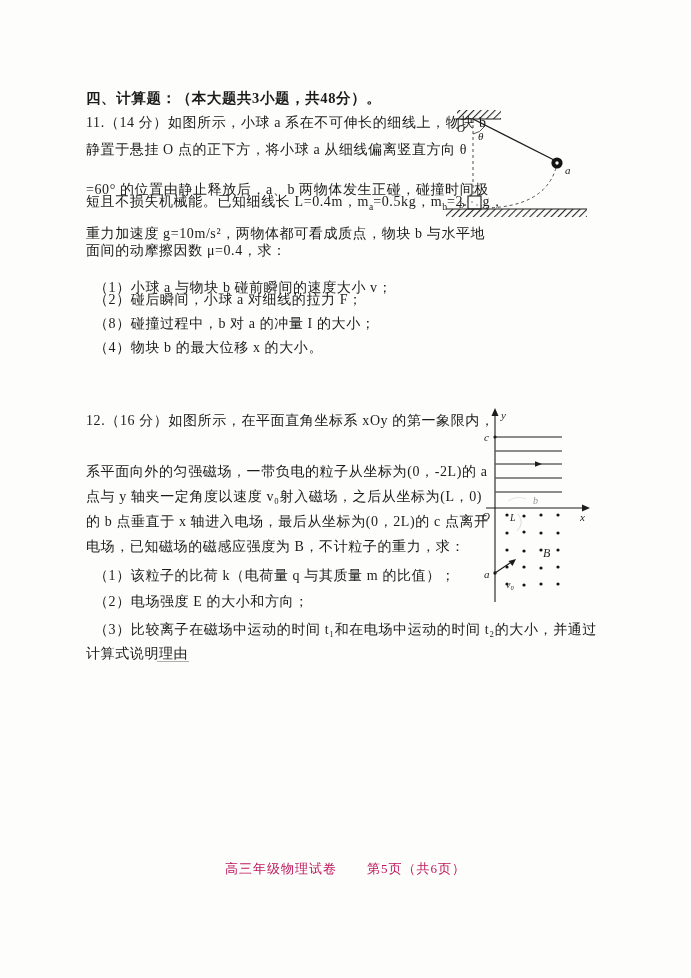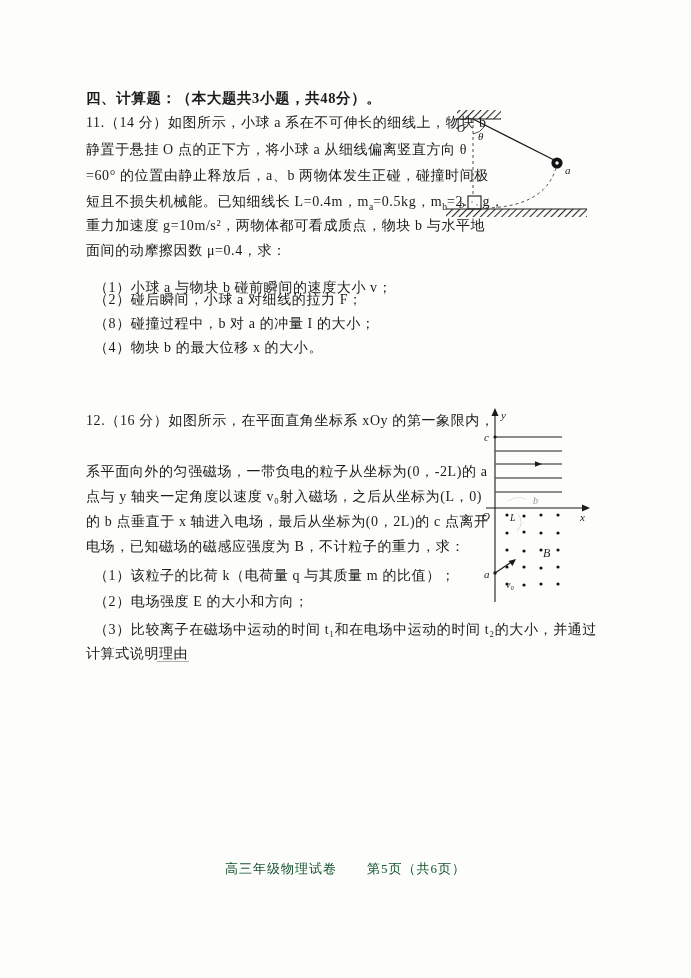--- a/index.html
+++ b/index.html
@@ -29,39 +29,39 @@
     font-family:"Liberation Serif","DejaVu Serif",serif;
     font-style:italic;
     font-size:11px;
     fill:#1c1c1c;
   }
   .flabel-faint{fill:#9a958f;}
   .footer{
     position:absolute;
     top:860px;left:0;right:0;
     display:flex;justify-content:center;gap:30px;
-    font-size:13px;letter-spacing:1px;color:#14532d;
+    font-size:13px;letter-spacing:1px;color:#be185d;
   }
   .pencil-underline{
     position:absolute;top:661px;left:157px;width:32px;height:1px;
     background:#8f8b86;opacity:.7;
   }
 </style>
 </head>
 <body>
 
 <div class="page">
 
   <div class="tl heading" style="top:88px">四、计算题：（本大题共3小题，共48分）。</div>
 
   <div class="tl" style="top:113px">11.（14 分）如图所示，小球 a 系在不可伸长的细线上，物块 b</div>
   <div class="tl" style="top:140px">静置于悬挂 O 点的正下方，将小球 a 从细线偏离竖直方向 θ</div>
-  <div class="tl" style="top:166px">=60° 的位置由静止释放后，a、b 两物体发生正碰，碰撞时间极</div>
+  <div class="tl" style="top:180px">=60° 的位置由静止释放后，a、b 两物体发生正碰，碰撞时间极</div>
   <div class="tl" style="top:192px"><span>短且不损失机械能。已知细线长 L=0.4m，m</span><sub>a</sub><span>=0.5kg，m</span><sub>b</sub><span>=2.0kg，</span></div>
-  <div class="tl" style="top:216px">重力加速度 g=10m/s²，两物体都可看成质点，物块 b 与水平地</div>
+  <div class="tl" style="top:224px">重力加速度 g=10m/s²，两物体都可看成质点，物块 b 与水平地</div>
   <div class="tl" style="top:241px">面间的动摩擦因数 μ=0.4，求：</div>
   <div class="tl indent" style="top:278px">（1）小球 a 与物块 b 碰前瞬间的速度大小 v；</div>
   <div class="tl indent" style="top:290px">（2）碰后瞬间，小球 a 对细线的拉力 F；</div>
   <div class="tl indent" style="top:314px">（8）碰撞过程中，b 对 a 的冲量 I 的大小；</div>
   <div class="tl indent" style="top:338px">（4）物块 b 的最大位移 x 的大小。</div>
 
   <svg class="figure" style="left:445px;top:103px" width="145" height="122" viewBox="0 0 145 122">
     <defs>
       <pattern id="hatch" width="5" height="10" patternUnits="userSpaceOnUse" patternTransform="rotate(45)">
         <line x1="0" y1="0" x2="0" y2="10" stroke="#2a2a2a" stroke-width="2.2"></line>

